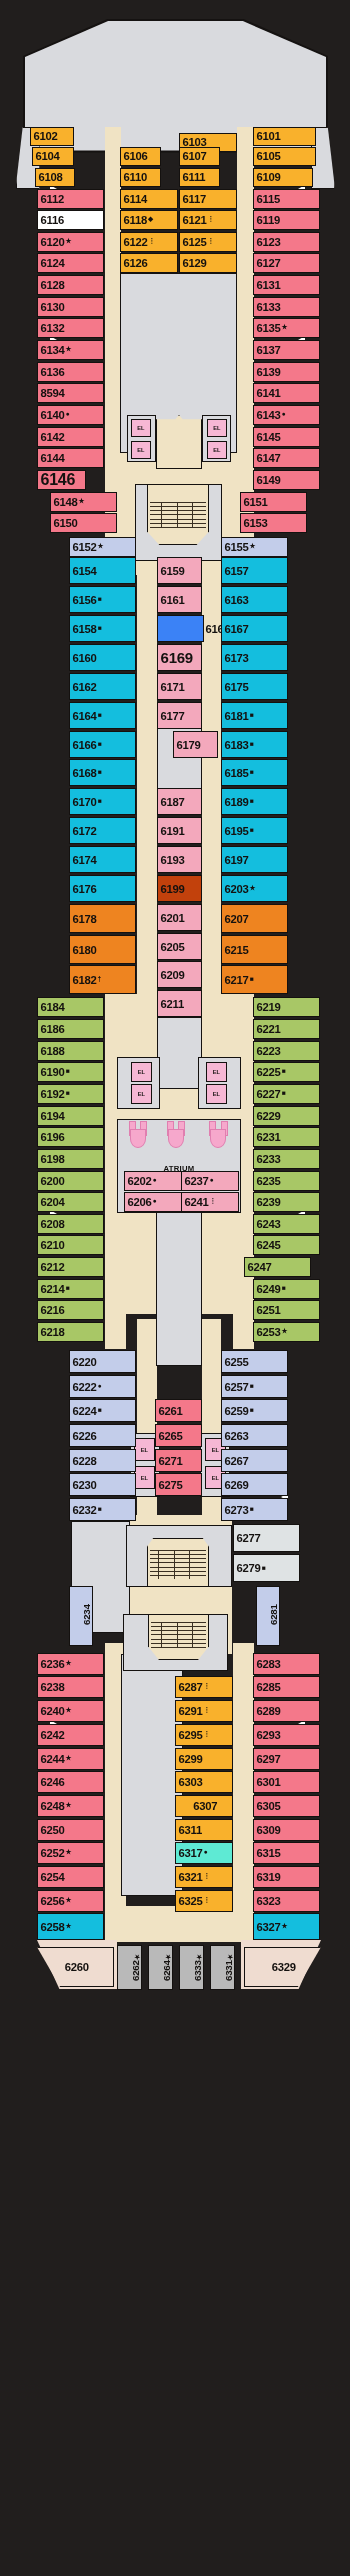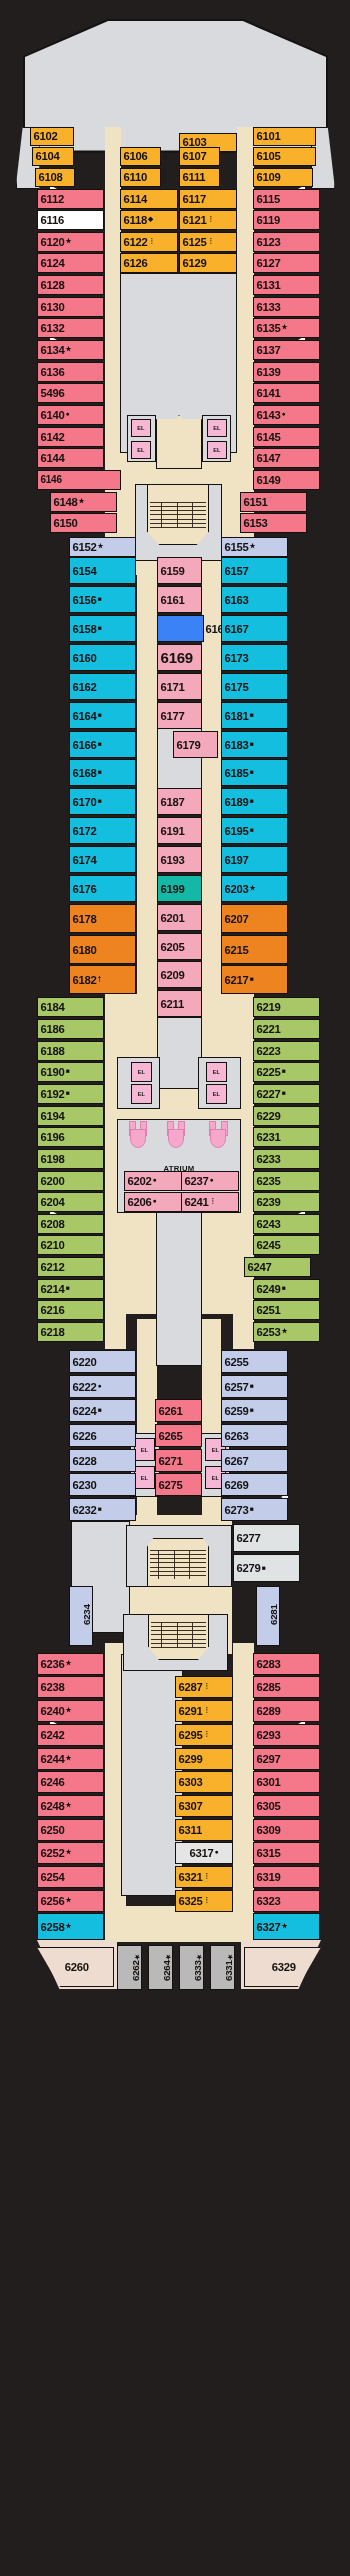--- a/index.html
+++ b/index.html
@@ -311,21 +311,21 @@
       <div class="cab" style="left: 253px; top: 340px; width: 67px; height: 19.6px; background: rgb(244, 120, 138); font-size: 11.3px;">
         <span class="num">6137</span>
       </div>
       <div class="cab" style="left: 37px; top: 362px; width: 67px; height: 19.6px; background: rgb(244, 120, 138); font-size: 11.3px;">
         <span class="num">6136</span>
       </div>
       <div class="cab" style="left: 253px; top: 362px; width: 67px; height: 19.6px; background: rgb(244, 120, 138); font-size: 11.3px;">
         <span class="num">6139</span>
       </div>
       <div class="cab" style="left: 37px; top: 383px; width: 67px; height: 19.6px; background: rgb(244, 120, 138); font-size: 11.3px;">
-        <span class="num">5496</span>
+        <span class="num">8594</span>
       </div>
       <div class="cab" style="left: 253px; top: 383px; width: 67px; height: 19.6px; background: rgb(244, 120, 138); font-size: 11.3px;">
         <span class="num">6141</span>
       </div>
       <div class="cab" style="left: 37px; top: 405px; width: 67px; height: 19.6px; background: rgb(244, 120, 138); font-size: 11.3px;">
         <span class="num">6140</span>
         <span class="sym">●</span>
       </div>
       <div class="cab" style="left: 253px; top: 405px; width: 67px; height: 19.6px; background: rgb(244, 120, 138); font-size: 11.3px;">
         <span class="num">6143</span>
@@ -336,21 +336,21 @@
       </div>
       <div class="cab" style="left: 253px; top: 427px; width: 67px; height: 19.6px; background: rgb(244, 120, 138); font-size: 11.3px;">
         <span class="num">6145</span>
       </div>
       <div class="cab" style="left: 37px; top: 448px; width: 67px; height: 19.6px; background: rgb(244, 120, 138); font-size: 11.3px;">
         <span class="num">6144</span>
       </div>
       <div class="cab" style="left: 253px; top: 448px; width: 67px; height: 19.6px; background: rgb(244, 120, 138); font-size: 11.3px;">
         <span class="num">6147</span>
       </div>
-      <div class="cab" style="left: 37px; top: 470px; width: 84px; height: 19.6px; background: rgb(244, 120, 138); font-size: 10px;">
+      <div class="cab" style="left: 37px; top: 470px; width: 49px; height: 19.6px; background: rgb(244, 120, 138); font-size: 16px;">
         <span class="num">6146</span>
       </div>
       <div class="cab" style="left: 253px; top: 470px; width: 67px; height: 19.6px; background: rgb(244, 120, 138); font-size: 11.3px;">
         <span class="num">6149</span>
       </div>
       <div class="cab" style="left: 50px; top: 492px; width: 67px; height: 19.6px; background: rgb(244, 120, 138); font-size: 11.3px;">
         <span class="num">6148</span>
         <span class="sym">★</span>
       </div>
       <div class="cab" style="left: 240px; top: 492px; width: 67px; height: 19.6px; background: rgb(244, 120, 138); font-size: 11.3px;">
@@ -473,21 +473,21 @@
       </div>
       <div class="cab" style="left: 157px; top: 846px; width: 45px; height: 27px; background: rgb(243, 168, 188); font-size: 11.3px;">
         <span class="num">6193</span>
       </div>
       <div class="cab" style="left: 221px; top: 846px; width: 67px; height: 27px; background: rgb(20, 190, 222); font-size: 11.3px;">
         <span class="num">6197</span>
       </div>
       <div class="cab" style="left: 69px; top: 875px; width: 67px; height: 27px; background: rgb(20, 190, 222); font-size: 11.3px;">
         <span class="num">6176</span>
       </div>
-      <div class="cab" style="left: 157px; top: 875px; width: 45px; height: 27px; background: #14b8a6; font-size: 11.3px;">
+      <div class="cab" style="left: 157px; top: 875px; width: 45px; height: 27px; background: #c2410c; font-size: 11.3px;">
         <span class="num">6199</span>
       </div>
       <div class="cab" style="left: 221px; top: 875px; width: 67px; height: 27px; background: rgb(20, 190, 222); font-size: 11.3px;">
         <span class="num">6203</span>
         <span class="sym">★</span>
       </div>
       <div class="cab" style="left: 69px; top: 904px; width: 67px; height: 29px; background: rgb(238, 132, 32); font-size: 11.3px;">
         <span class="num">6178</span>
       </div>
       <div class="cab" style="left: 157px; top: 904px; width: 45px; height: 27px; background: rgb(243, 168, 188); font-size: 11.3px;">
@@ -765,40 +765,40 @@
       <div class="cab" style="left: 175px; top: 1771px; width: 58px; height: 21.6px; background: rgb(249, 177, 44); font-size: 11.3px;">
         <span class="num">6303</span>
       </div>
       <div class="cab" style="left: 253px; top: 1771px; width: 67px; height: 21.6px; background: rgb(244, 120, 138); font-size: 11.3px;">
         <span class="num">6301</span>
       </div>
       <div class="cab" style="left: 37px; top: 1795px; width: 67px; height: 21.6px; background: rgb(244, 120, 138); font-size: 11.3px;">
         <span class="num">6248</span>
         <span class="sym">★</span>
       </div>
-      <div class="cab" style="left: 175px; top: 1795px; width: 58px; height: 21.6px; background: rgb(249, 177, 44); font-size: 11.3px;">
+      <div class="cab" style="left: 175px; top: 1795px; width: 58px; height: 21.6px; background: rgb(249, 177, 44); font-size: 11.3px; justify-content: center;">
         <span class="num">6307</span>
       </div>
       <div class="cab" style="left: 253px; top: 1795px; width: 67px; height: 21.6px; background: rgb(244, 120, 138); font-size: 11.3px;">
         <span class="num">6305</span>
       </div>
       <div class="cab" style="left: 37px; top: 1819px; width: 67px; height: 21.6px; background: rgb(244, 120, 138); font-size: 11.3px;">
         <span class="num">6250</span>
       </div>
       <div class="cab" style="left: 175px; top: 1819px; width: 58px; height: 21.6px; background: rgb(249, 177, 44); font-size: 11.3px;">
         <span class="num">6311</span>
       </div>
       <div class="cab" style="left: 253px; top: 1819px; width: 67px; height: 21.6px; background: rgb(244, 120, 138); font-size: 11.3px;">
         <span class="num">6309</span>
       </div>
       <div class="cab" style="left: 37px; top: 1842px; width: 67px; height: 21.6px; background: rgb(244, 120, 138); font-size: 11.3px;">
         <span class="num">6252</span>
         <span class="sym">★</span>
       </div>
-      <div class="cab" style="left: 175px; top: 1842px; width: 58px; height: 21.6px; background: #e5e5e5; font-size: 11.3px; padding-left: 11px;">
+      <div class="cab" style="left: 175px; top: 1842px; width: 58px; height: 21.6px; background: #5eead4; font-size: 11.3px;">
         <span class="num">6317</span>
         <span class="sym">●</span>
       </div>
       <div class="cab" style="left: 253px; top: 1842px; width: 67px; height: 21.6px; background: rgb(244, 120, 138); font-size: 11.3px;">
         <span class="num">6315</span>
       </div>
       <div class="cab" style="left: 37px; top: 1866px; width: 67px; height: 21.6px; background: rgb(244, 120, 138); font-size: 11.3px;">
         <span class="num">6254</span>
       </div>
       <div class="cab" style="left: 175px; top: 1866px; width: 58px; height: 21.6px; background: rgb(249, 177, 44); font-size: 11.3px;">

